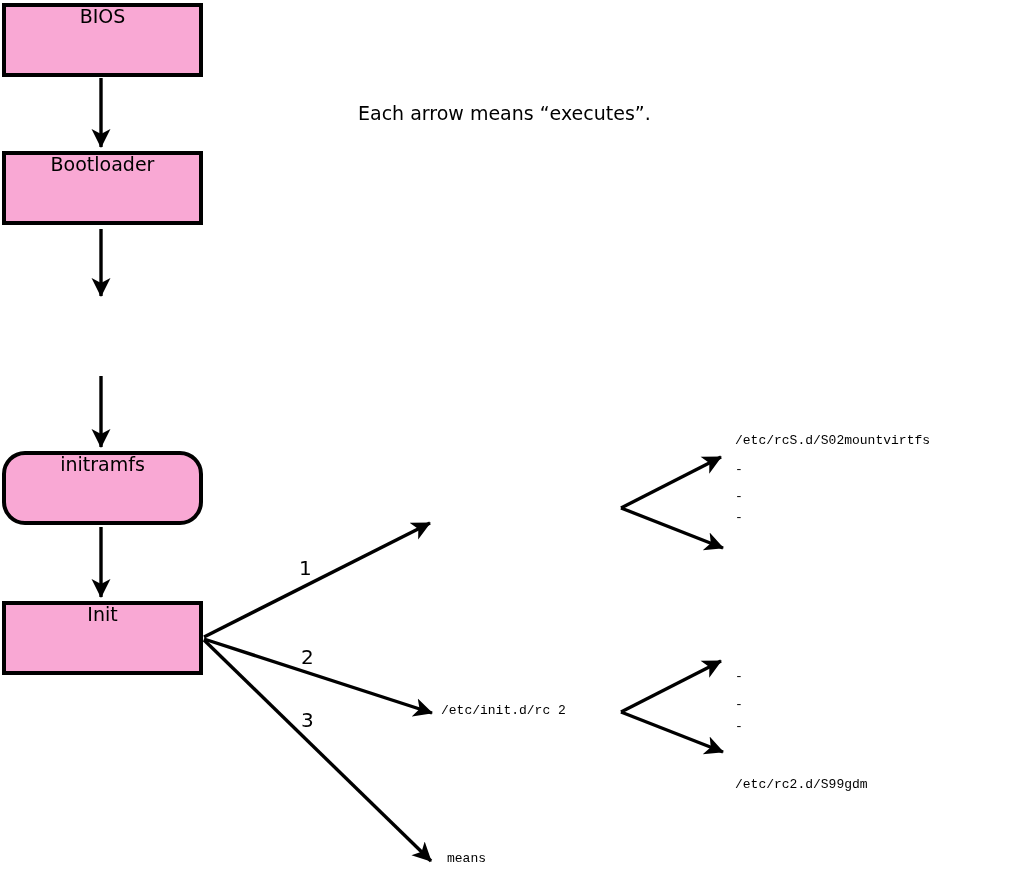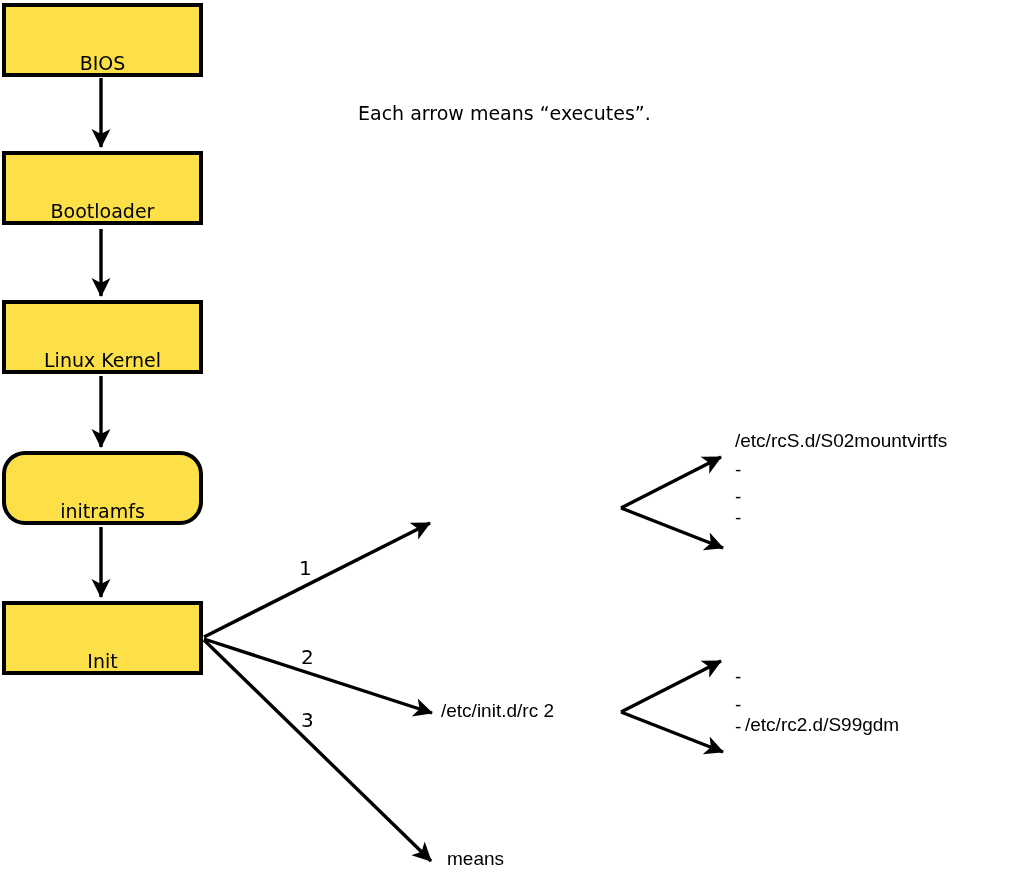--- a/index.html
+++ b/index.html
@@ -22,43 +22,43 @@
     top: 0;
     width: 1024px;
     height: 875px;
   }
   .box {
     position: absolute;
     left: 2px;
     width: 193px;
     height: 66px;
     border: 4px solid #000000;
-    background: #fde047;
+    background: #f9a8d4;
     display: flex;
-    align-items: flex-end;
+    align-items: flex-start;
     justify-content: center;
     font-size: 19px;
     line-height: 1;
   }
   .note {
     position: absolute;
     left: 358px;
     top: 102px;
     font-size: 19px;
     white-space: pre;
   }
   .branch-num {
     position: absolute;
     font-size: 20px;
     line-height: 1;
   }
   .mono {
     position: absolute;
-    font-family: Liberation Sans, sans-serif;
-    font-size: 19px;
+    font-family: Liberation Mono, monospace;
+    font-size: 13px;
     line-height: 22px;
     white-space: pre;
   }
 </style>
 </head>
 <body>
 
 <div class="canvas">
 
   <svg class="arrow-layer" width="1024" height="875" viewBox="0 0 1024 875" xmlns="http://www.w3.org/2000/svg">
@@ -86,23 +86,20 @@
   </svg>
 
   <div class="note">Each arrow means “executes”.</div>
 
   <div class="box" style="top:3px;">
       <span>BIOS</span>
     </div>
   <div class="box" style="top:151px;">
       <span>Bootloader</span>
     </div>
-  <div class="box" style="top:300px;">
-      <span>Linux Kernel</span>
-    </div>
   <div class="box" style="top:451px;border-radius:23px;">
       <span>initramfs</span>
     </div>
   <div class="box" style="top:601px;">
       <span>Init</span>
     </div>
 
   <div class="branch-num" style="left:299px; top:558px;">1</div>
   <div class="branch-num" style="left:301px; top:647px;">2</div>
   <div class="branch-num" style="left:301px; top:710px;">3</div>
@@ -111,15 +108,15 @@
   <div class="mono" style="left:447px; top:848px;">means</div>
 
   <div class="mono" style="left:735px; top:430px;">/etc/rcS.d/S02mountvirtfs</div>
   <div class="mono" style="left:735px; top:459px;">-</div>
   <div class="mono" style="left:735px; top:486px;">-</div>
   <div class="mono" style="left:735px; top:507px;">-</div>
 
   <div class="mono" style="left:735px; top:666px;">-</div>
   <div class="mono" style="left:735px; top:694px;">-</div>
   <div class="mono" style="left:735px; top:716px;">-</div>
-  <div class="mono" style="left:735px; top:714px;margin-left:10px;">/etc/rc2.d/S99gdm</div>
+  <div class="mono" style="left:735px; top:774px;">/etc/rc2.d/S99gdm</div>
 
 </div>
 
 </body></html>

